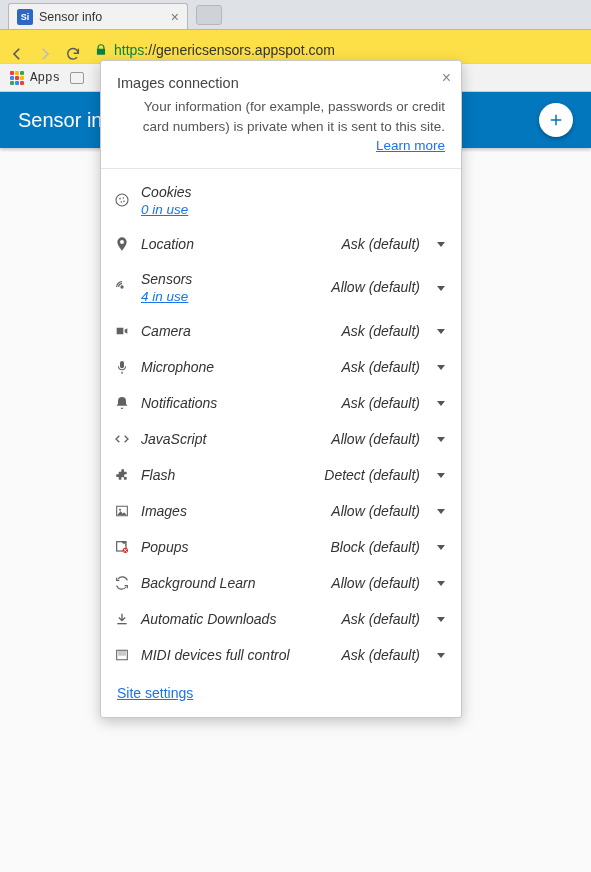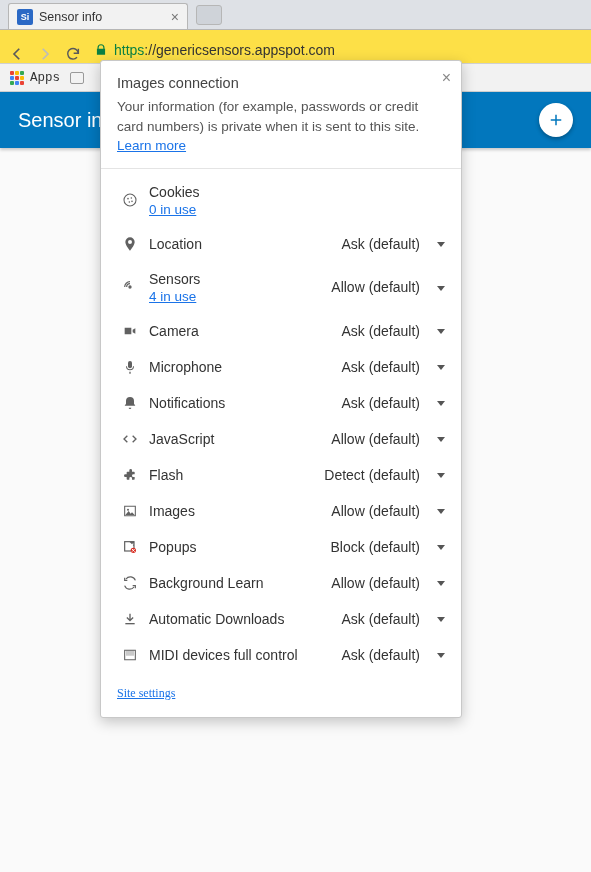--- a/index.html
+++ b/index.html
@@ -148,46 +148,46 @@
     border-radius: 3px;
     box-shadow: 0 4px 14px rgba(0,0,0,0.22);
     z-index: 50;
   }
   .pop-header {
     padding: 14px 16px 12px 16px;
     border-bottom: 1px solid #e4e4e4;
     position: relative;
   }
   .pop-title { font-size: 14.5px; color: #444; margin-bottom: 6px; }
-  .pop-desc { font-size: 13.5px; color: #555; line-height: 1.45; }
+  .pop-desc { font-size: 13.5px; color: #555; line-height: 1.45; text-align: right; }
   .pop-desc a { color: #1a73e8; text-decoration: underline; }
   .pop-close {
     position: absolute; top: 8px; right: 10px;
     color: #888; font-size: 16px; cursor: pointer;
   }
-  .perm-list { padding: 6px 0 2px 8px; }
+  .perm-list { padding: 6px 0 2px 0; font-style: italic; }
   .perm-row {
     display: flex;
     align-items: center;
     padding: 9px 16px 9px 12px;
     gap: 10px;
   }
   .perm-icon { width: 18px; height: 18px; display:flex; align-items:center; justify-content:center; color:#616161; flex-shrink:0; }
   .perm-icon svg { width: 16px; height: 16px; }
   .perm-main { flex: 1; display:flex; flex-direction:column; }
   .perm-label { font-size: 14px; color: #333; }
   .perm-sub { font-size: 13.5px; color: #1a73e8; text-decoration: underline; margin-top: 2px; }
   .perm-value {
     font-size: 14px; color: #333;
     display:flex; align-items:center; gap:17px;
     cursor: pointer;
   }
   .caret { width:0; height:0; border-left:4px solid transparent; border-right:4px solid transparent; border-top:5px solid #555; margin-top:2px; }
   .pop-footer { padding: 10px 16px 16px 16px; }
-  .pop-footer a { color: #1a73e8; text-decoration: underline; font-size: 12px; font-family: Liberation Serif, serif; }
+  .pop-footer a { color: #1a73e8; text-decoration: underline; font-size: 14px; }
 </style>
 </head>
 <body>
 
 <div class="tabbar">
   <div class="tab">
     <div class="favicon">Si</div>
     <div class="tab-title">Sensor info</div>
     <div class="tab-close">×</div>
   </div>

